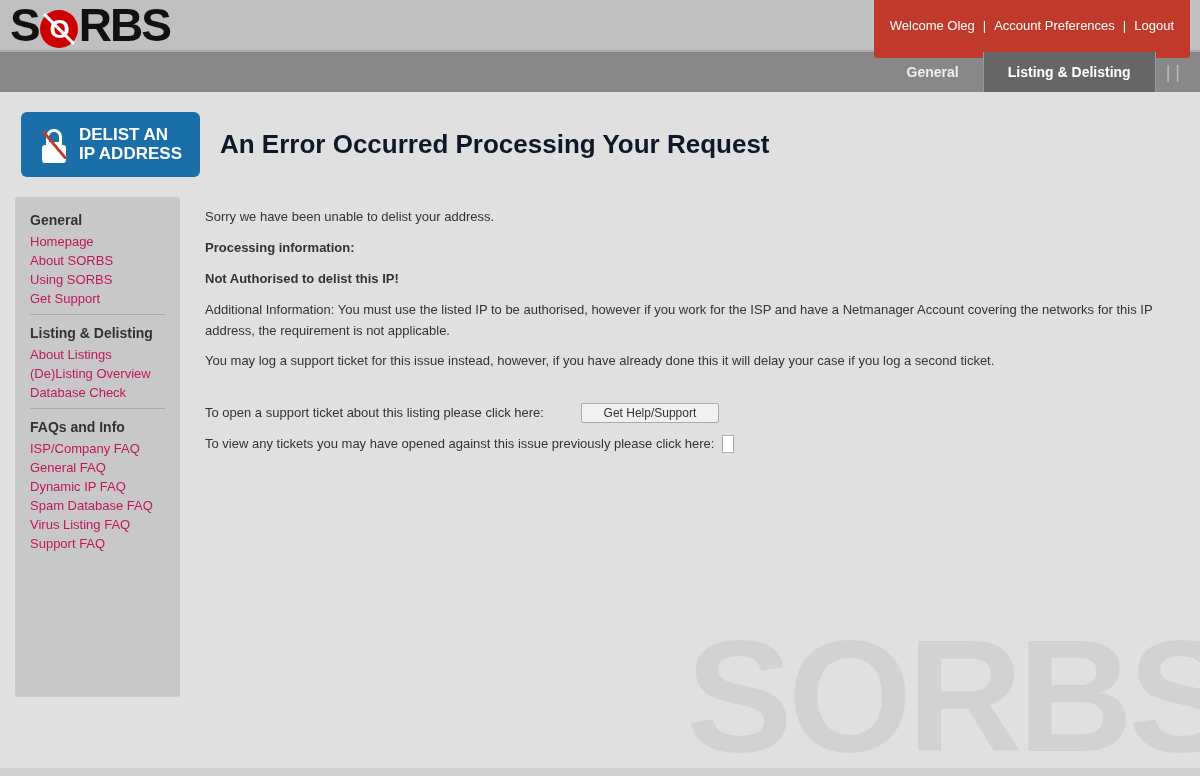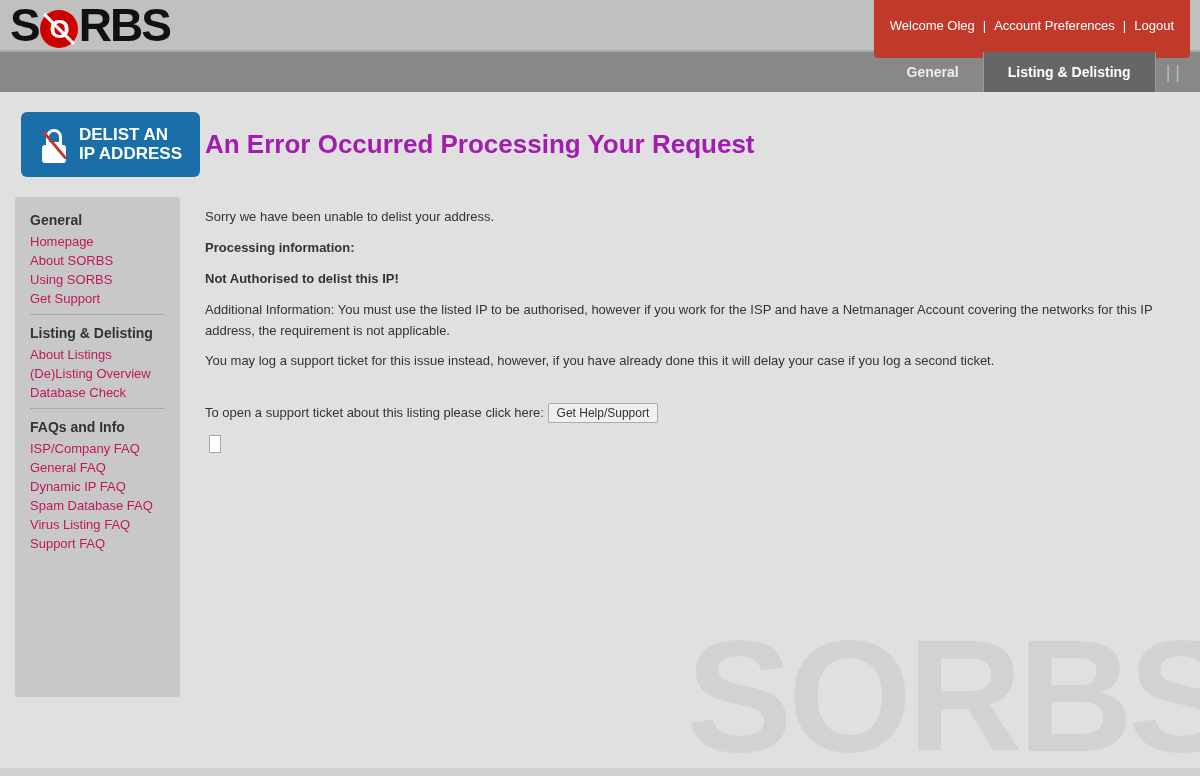--- a/index.html
+++ b/index.html
@@ -181,22 +181,22 @@
       border-radius: 2px;
     }
     #delist-button-text {
       text-align: left;
       line-height: 1.1;
     }
 
     #page-title {
       font-size: 26px;
       font-weight: bold;
-      color: #a21caf;
-      margin-left: 5px;
+      color: #0f172a;
+      margin-left: 20px;
     }
 
     
     #content-layout {
       display: flex;
       gap: 20px;
     }
 
     
     #sidebar {
@@ -242,25 +242,26 @@
     .error-line {
       margin-bottom: 10px;
     }
     .error-bold {
       font-weight: bold;
     }
     .inline-btn {
       display: inline-block;
       background: #f0f0f0;
       border: 1px solid #aaa;
-      padding: 2px 8px;
+      padding: 2px 22px;
       font-size: 12px;
       cursor: pointer;
       border-radius: 2px;
       color: #333;
+      margin-left: 33px;
     }
     .ticket-input {
       display: inline-block;
       width: 12px;
       height: 18px;
       border: 1px solid #aaa;
       background: white;
       vertical-align: middle;
       margin-left: 4px;
     }
@@ -339,19 +340,20 @@
         <p class="error-line error-bold">Processing information:</p>
         <p class="error-line error-bold">Not Authorised to delist this IP!</p>
         <p class="error-line">Additional Information: You must use the listed IP to be authorised, however if you work for the ISP and have a Netmanager Account covering the networks for this IP address, the requirement is not applicable.</p>
         <p class="error-line">You may log a support ticket for this issue instead, however, if you have already done this it will delay your case if you log a second ticket.</p>
         <br>
         <p class="error-line">
           <span>To open a support ticket about this listing please click here:</span>
           <button class="inline-btn">Get Help/Support</button>
         </p>
         <p class="error-line">
+          <span>To view any tickets you may have opened against this issue previously please click here:</span>
           <span class="ticket-input"></span>
         </p>
       </div>
     </div>
 
   </div>
 </div>
 
 </body></html>

